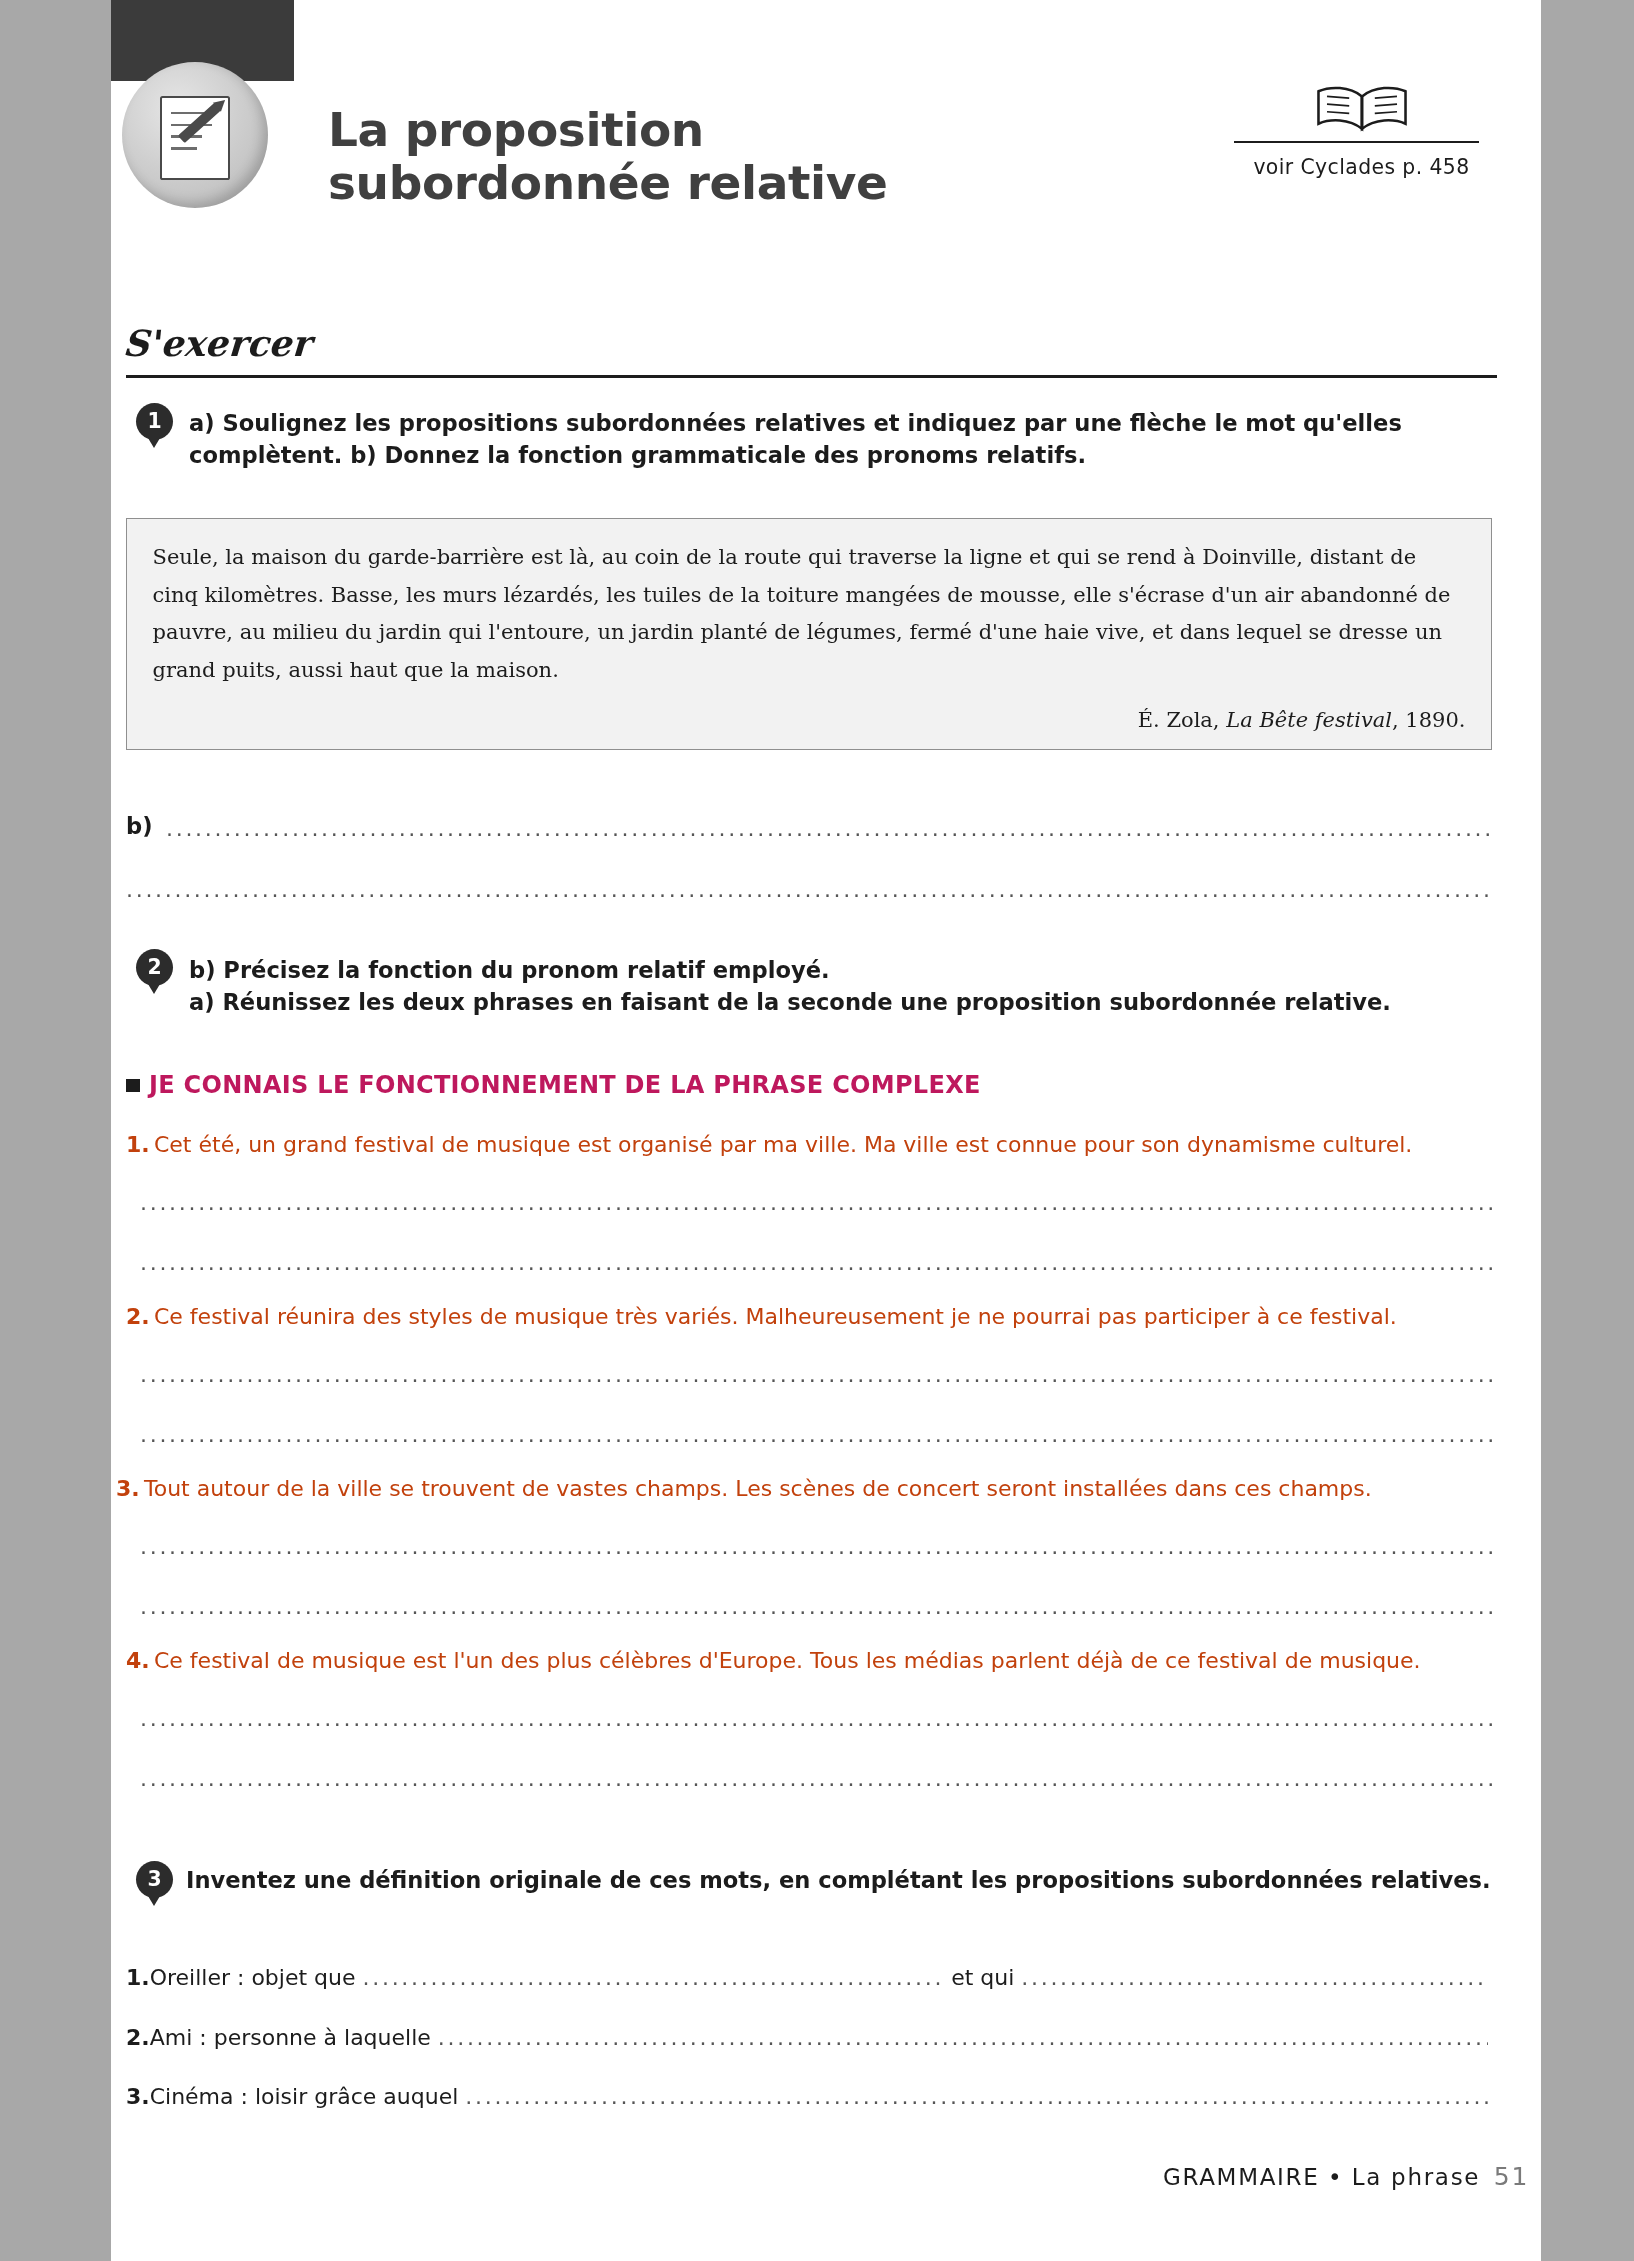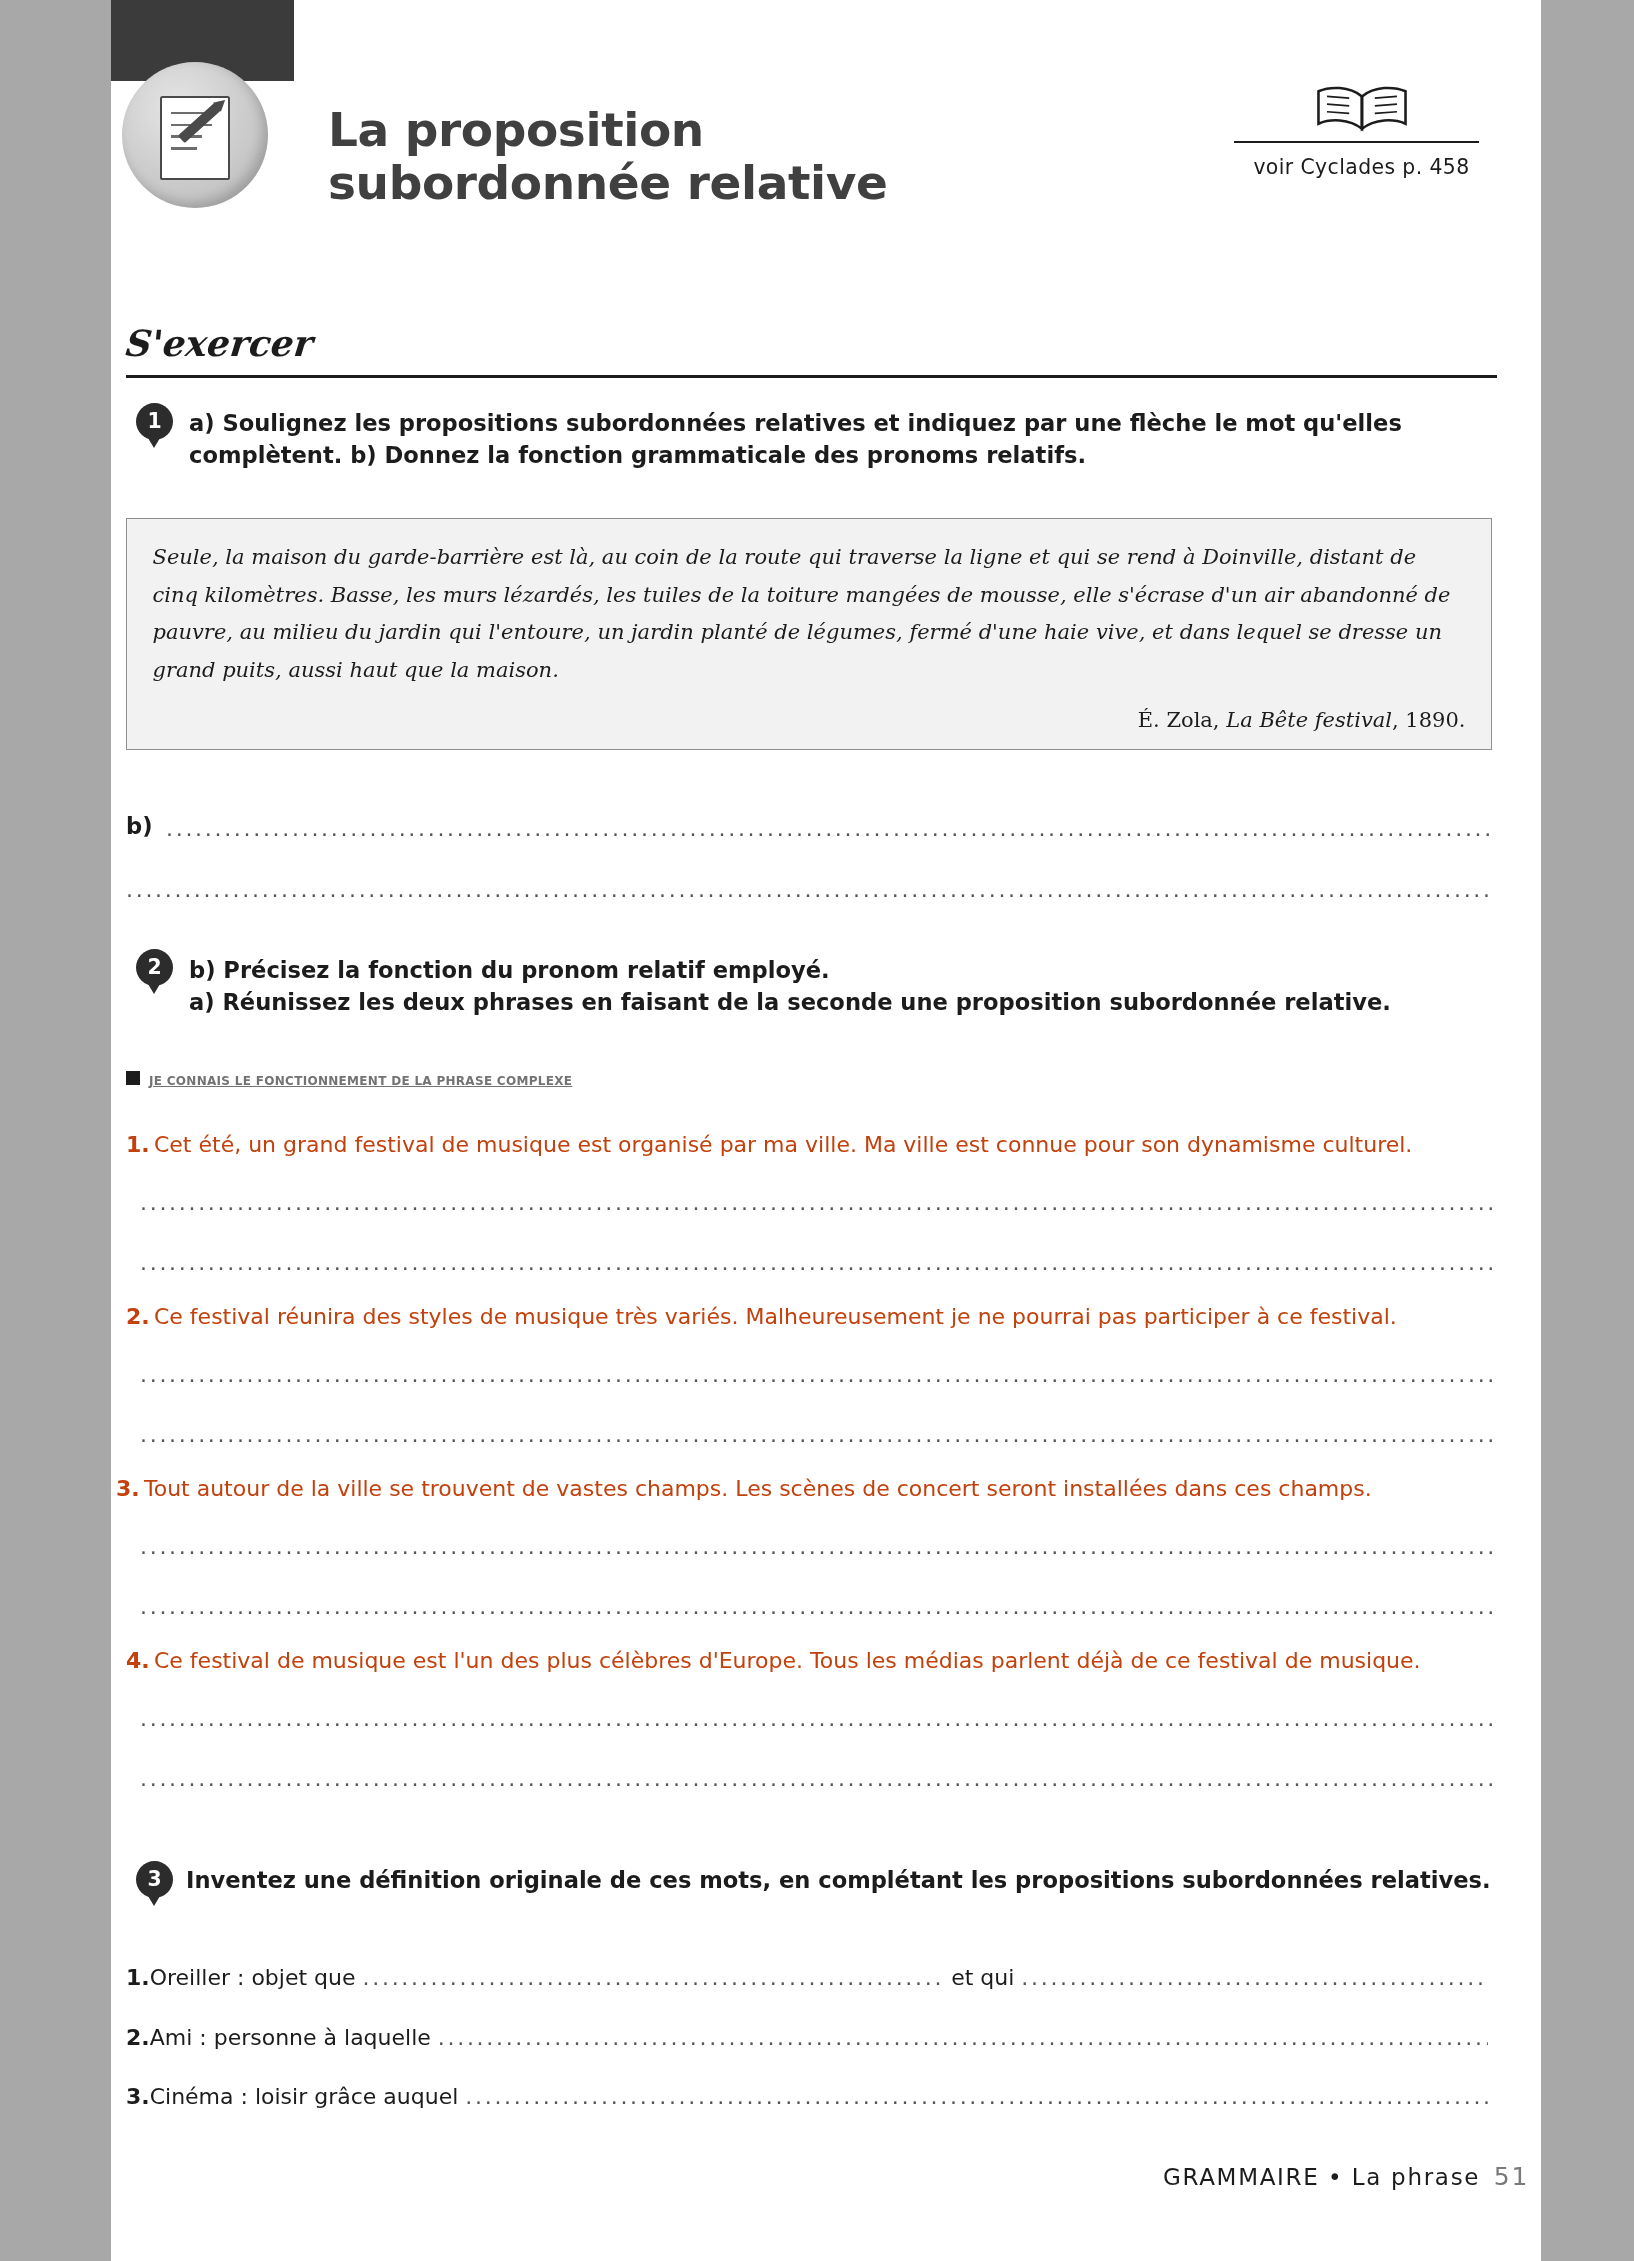--- a/index.html
+++ b/index.html
@@ -184,21 +184,20 @@
     box-sizing: border-box;
     padding: 20.4px 25.5px 17px 25.5px;
   }
   .quote-box p {
     margin: 0;
     font-family: "DejaVu Serif", serif;
     font-size: 21px;
     line-height: 1.78;
     color: #1c1c1c;
     text-align: left;
-    font-style: italic;
   }
   .quote-src {
     margin-top: 19px;
     text-align: right;
     font-family: "DejaVu Serif", serif;
     font-size: 21px;
     color: #1c1c1c;
   }
   .quote-src i { font-style: italic; }
 
@@ -219,24 +218,23 @@
     font-weight: bold;
     font-size: 22.6px;
     color: #1c1c1c;
   }
 
   
   .subhead {
     position: absolute;
     font-family: "DejaVu Sans", sans-serif;
     font-weight: bold;
-    font-size: 12px;
+    font-size: 24px;
     letter-spacing: 0.3px;
-    color: #737373;
-    text-decoration: underline;
+    color: #be185d;
   }
   .subhead .sq {
     display: inline-block;
     width: 13.6px; height: 13.6px;
     background: #1c1c1c;
     margin-right: 9.4px;
     vertical-align: 0.9px;
   }
 
   

